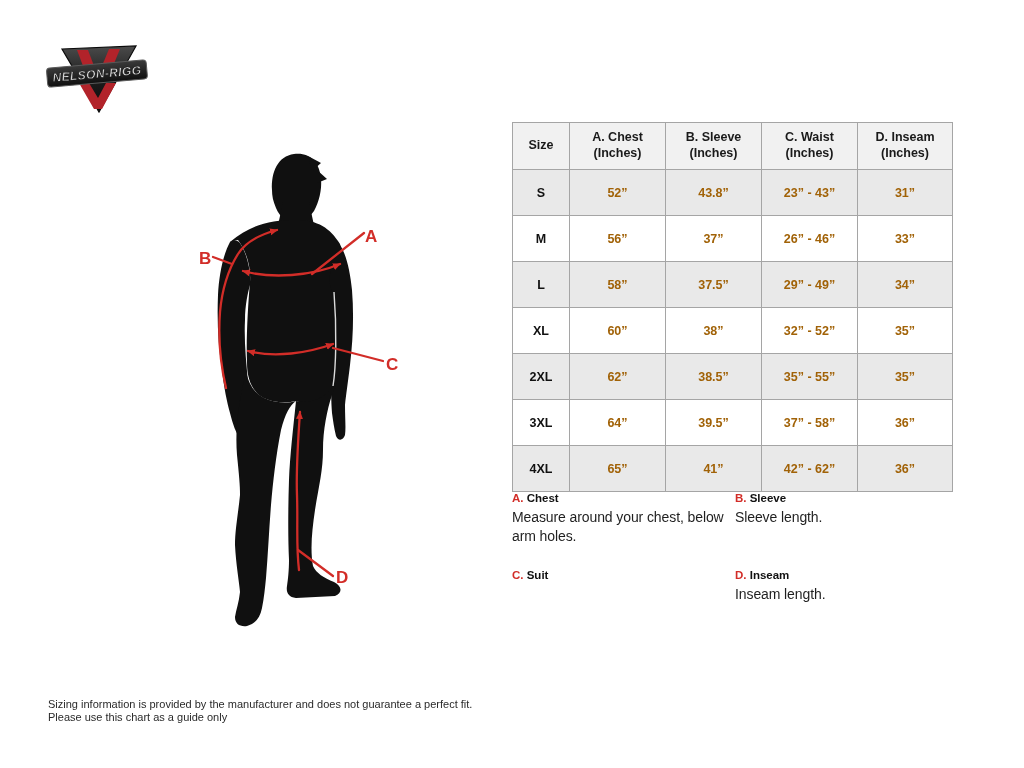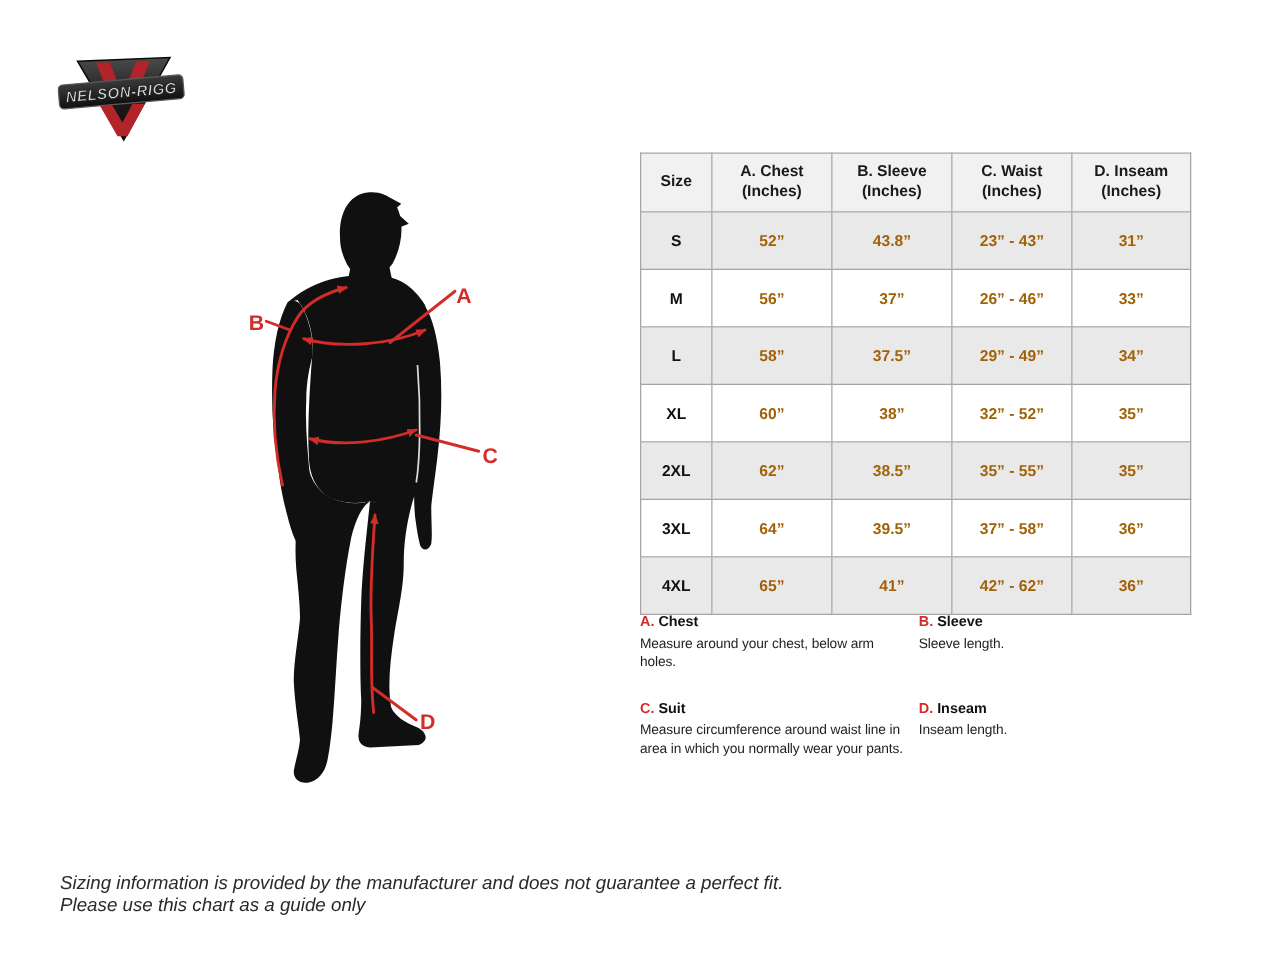--- a/index.html
+++ b/index.html
@@ -38,27 +38,27 @@
   table.size-chart td.size-col { font-weight:bold; color:#111; }
   table.size-chart tr.alt td { background:#e9e9e9; }
 
   .measure-title { margin:37px 0 15px 0; }
   .measure-grid {
     display:grid; grid-template-columns:223px 1fr; row-gap:23px;
   }
   .measure-item .m-head { font-size:11.5px; font-weight:bold; color:#111; margin-bottom:4px; }
   .measure-item .m-letter { color:#d22d28; }
   .measure-item .m-desc {
-    font-size:11px; line-height:1.35; color:#1f1f1f; max-width:218px; letter-spacing:-0.1px;
+    font-size:14px; line-height:1.35; color:#1f1f1f; max-width:218px; letter-spacing:-0.1px;
   }
 
   
   .disclaimer {
     position:absolute; left:48px; top:698px;
-    font-size:15px; line-height:1.22; color:#2a2a2a;font-style:italic;
+    font-size:11px; line-height:1.22; color:#2a2a2a;
   }
 </style>
 </head>
 <body>
 
 <div class="logo">
   <svg width="102" height="78" viewBox="0 0 102 78">
     <defs>
       <linearGradient id="triG" x1="0" y1="0" x2="0" y2="1">
         <stop offset="0" stop-color="#4b4b4b"></stop>
@@ -256,21 +256,20 @@
         <span class="m-letter">B.</span>
         <span>Sleeve</span>
       </div>
       <div class="m-desc">Sleeve length.</div>
     </div>
     <div class="measure-item">
       <div class="m-head">
         <span class="m-letter">C.</span>
         <span>Suit</span>
       </div>
-      <div class="m-desc">Measure circumference around waist line in area in which you normally wear your pants.</div>
     </div>
     <div class="measure-item">
       <div class="m-head">
         <span class="m-letter">D.</span>
         <span>Inseam</span>
       </div>
       <div class="m-desc">Inseam length.</div>
     </div>
   </div>
 </div>

